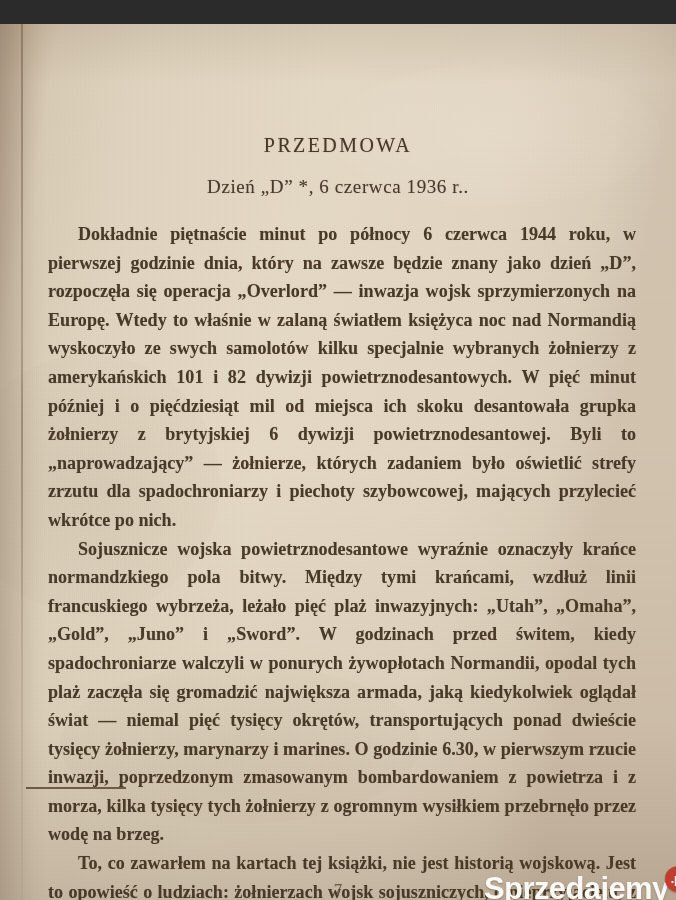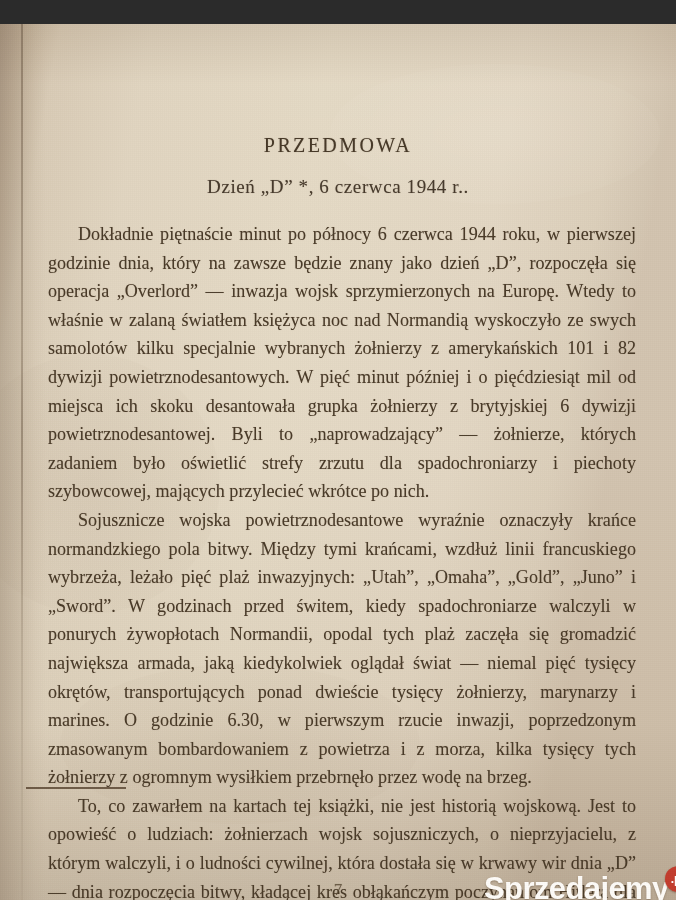--- a/index.html
+++ b/index.html
@@ -120,20 +120,21 @@
 
   .body-block p {
     margin: 0;
     font-size: 18.1px;
     line-height: 28.6px;
     text-align: justify;
     text-indent: 30px;
     color: #473826;
     text-shadow: 0 0 0.8px rgba(70,52,34,0.30);
     hyphens: manual;
+    font-weight: bold;
   }
 
   .fn-rule {
     position: absolute;
     left: 26px;
     top: 763px;
     width: 100px;
     height: 2px;
     background: #5a4733;
     opacity: 0.85;
@@ -228,21 +229,21 @@
   <div class="blotch b1"></div>
   <div class="blotch b2"></div>
   <div class="blotch b3"></div>
   <div class="spine-shadow"></div>
   <div class="spine-line"></div>
 
   <div class="content blur-soft">
 
     <div class="chapter-title">PRZEDMOWA</div>
 
-    <div class="chapter-subtitle">Dzień „D” *, 6 czerwca 1944 r..</div>
+    <div class="chapter-subtitle">Dzień „D” *, 6 czerwca 1936 r..</div>
 
     <div class="body-block">
       <p>Dokładnie piętnaście minut po północy 6 czerwca 1944 roku, w pierwszej godzinie dnia, który na zawsze będzie znany jako dzień „D”, rozpoczęła się operacja „Overlord” — inwazja wojsk sprzymierzonych na Europę. Wtedy to właśnie w zalaną światłem księżyca noc nad Normandią wyskoczyło ze swych samolotów kilku specjalnie wybranych żołnierzy z amerykańskich 101 i 82 dywizji powietrznodesantowych. W pięć minut później i o pięćdziesiąt mil od miejsca ich skoku desantowała grupka żołnierzy z brytyjskiej 6 dywizji powietrznodesantowej. Byli to „naprowadzający” — żołnierze, których zadaniem było oświetlić strefy zrzutu dla spadochroniarzy i piechoty szybowcowej, mających przylecieć wkrótce po nich.</p>
       <p>Sojusznicze wojska powietrznodesantowe wyraźnie oznaczyły krańce normandzkiego pola bitwy. Między tymi krańcami, wzdłuż linii francuskiego wybrzeża, leżało pięć plaż inwazyjnych: „Utah”, „Omaha”, „Gold”, „Juno” i „Sword”. W godzinach przed świtem, kiedy spadochroniarze walczyli w ponurych żywopłotach Normandii, opodal tych plaż zaczęła się gromadzić największa armada, jaką kiedykolwiek oglądał świat — niemal pięć tysięcy okrętów, transportujących ponad dwieście tysięcy żołnierzy, marynarzy i marines. O godzinie 6.30, w pierwszym rzucie inwazji, poprzedzonym zmasowanym bombardowaniem z powietrza i z morza, kilka tysięcy tych żołnierzy z ogromnym wysiłkiem przebrnęło przez wodę na brzeg.</p>
       <p>To, co zawarłem na kartach tej książki, nie jest historią wojskową. Jest to opowieść o ludziach: żołnierzach wojsk sojuszniczych, o nieprzyjacielu, z którym walczyli, i o ludności cywilnej, która dostała się w krwawy wir dnia „D” — dnia rozpoczęcia bitwy, kładącej kres obłąkańczym poczynaniom Hitlera dla zdobycia panowania nad światem.</p>
     </div>
 
     <div class="fn-rule"></div>
 
 

